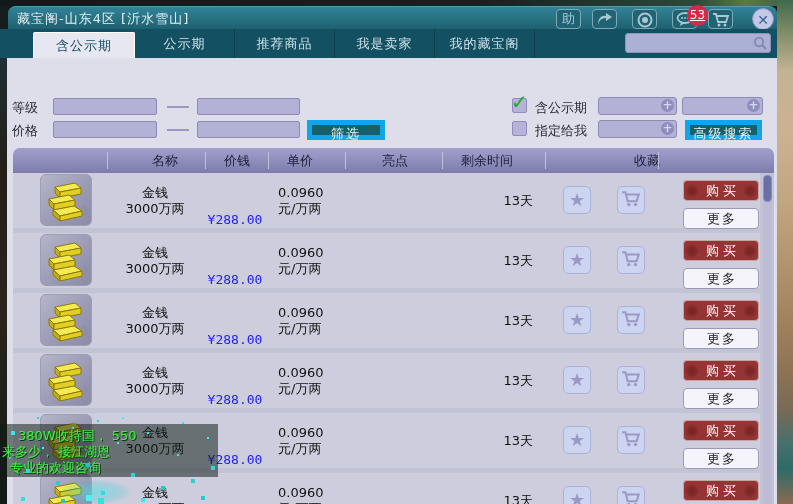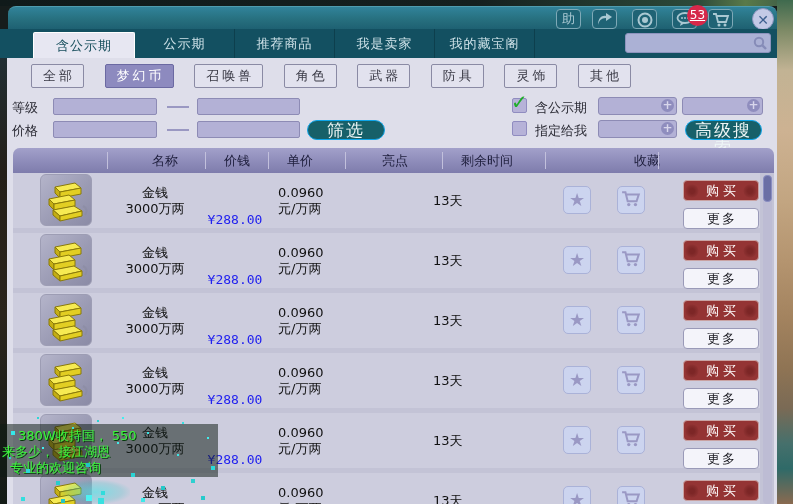--- a/index.html
+++ b/index.html
@@ -47,22 +47,22 @@
   .cats{position:absolute;left:24px;top:6px;width:600px;display:flex;justify-content:space-between;}
   .cat{height:24px;min-width:52px;padding:0 8px;background:#e2e2ee;border:1px solid #8a8aa4;
     border-radius:2px;color:#3a3a46;display:flex;align-items:center;justify-content:center;
     letter-spacing:3px;text-indent:3px;font-size:13px;box-sizing:border-box;}
   .cat.selected{background:#8d8abf;border-color:#6b69a2;color:#fff;}
   
   .flabel{position:absolute;color:#2a2a34;font-size:13px;}
   .finput{position:absolute;height:17px;background:#b3b1d6;border:1px solid #8d8bb5;
     border-radius:2px;box-sizing:border-box;}
   .dash{position:absolute;height:0;border-top:2px solid #9a98c2;}
-  .teal-btn{position:absolute;height:20px;background:#176069;border:1px solid #0ea5e9;
-    color:#eef6f6;font-size:17px;text-align:center;line-height:18px;border-radius:10px;
+  .teal-btn{position:absolute;height:20px;background:#176069;border:5px solid #0ea5e9;
+    color:#eef6f6;font-size:13px;text-align:center;line-height:18px;border-radius:0;
     letter-spacing:2px;box-sizing:border-box;}
   .checkbox{position:absolute;width:15px;height:15px;background:#b6b2d8;border:1px solid #908cc0;
     border-radius:2px;box-sizing:border-box;}
   .checkbox .mark{position:absolute;left:-2px;top:-9px;color:#1fae2a;font-size:20px;font-weight:bold;}
   .combo{position:absolute;height:18px;background:#b3b1d6;border:1px solid #8d8bb5;
     border-radius:3px;box-sizing:border-box;}
   .plus-circle{position:absolute;right:2px;top:1px;width:13px;height:13px;border-radius:50%;
     background:#8f8dbe;color:#d8d6ec;font-size:12px;line-height:12px;text-align:center;font-weight:bold;}
   
   .table{position:absolute;left:6px;top:90px;width:761px;height:356px;background:#c3c3d6;
@@ -76,21 +76,21 @@
   .row{position:relative;width:747px;height:55px;background:#cdcdde;margin-bottom:5px;}
   .item-icon{position:absolute;left:27px;top:1px;width:52px;height:52px;border-radius:6px;
     background:linear-gradient(135deg,#b4b4ca 0%,#9b9bb4 55%,#8b8ba6 100%);
     border:1px solid #9d9db4;box-sizing:border-box;}
   .cell{position:absolute;top:0;height:55px;display:flex;flex-direction:column;
     justify-content:center;line-height:16px;}
   .c-name{left:77px;width:130px;align-items:center;}
   .c-price{left:162px;width:120px;align-items:center;color:#2121ef;
     font-family:"DejaVu Sans Mono","Liberation Mono",monospace;font-size:13px;justify-content:flex-end;}
   .c-unit{left:265px;width:90px;align-items:flex-start;}
-  .c-time{left:420px;width:100px;align-items:flex-start;}
+  .c-time{left:420px;width:100px;align-items:flex-end;}
   .mini-btn{position:absolute;top:13px;width:28px;height:28px;border-radius:5px;
     background:#ccd4ef;border:1px solid #aab2d8;box-sizing:border-box;
     display:flex;align-items:center;justify-content:center;color:#9a98c4;}
   .b-star{left:550px;font-size:18px;line-height:1;}
   .b-cart{left:604px;}
   .buy-btn{position:absolute;left:670px;top:7px;width:76px;height:21px;border-radius:4px;
     background:#943434;border:1px solid #c9a2a2;box-sizing:border-box;color:#fff;
     text-align:center;line-height:19px;font-size:13px;letter-spacing:4px;text-indent:4px;overflow:hidden;}
   .buy-btn::before,.buy-btn::after{content:"";position:absolute;top:3px;width:14px;height:14px;
     border-radius:50%;background:radial-gradient(circle at 50% 50%,#7c2626 25%,#8c3030 60%,transparent 70%);}
@@ -122,20 +122,21 @@
     background:radial-gradient(ellipse at center,rgba(60,230,230,.55) 0%,rgba(40,200,200,.2) 55%,transparent 75%);}
 </style>
 </head>
 <body>
 
 <div class="strip-top"></div>
 <div class="strip-left"></div>
 <div class="strip-right"></div>
 
 <div class="titlebar">
+  <span class="title-text">藏宝阁-山东4区 [沂水雪山]</span>
   <div class="tb-btn" style="left:548px;">助</div>
   <div class="tb-btn" style="left:584px;">
     <span><svg width="16" height="14" viewBox="0 0 16 14">
           <path d="M9 1 L15 5 L9 9 L9 6 C4 6 2 9 1 13 C1 6 5 3 9 4 Z" fill="#a9c8d2"></path>
         </svg></span>
   </div>
   <div class="tb-btn" style="left:624px;">
     <span><svg width="16" height="16" viewBox="0 0 16 16">
           <circle cx="8" cy="8" r="6.5" fill="none" stroke="#a9c8d2" stroke-width="2"></circle>
           <circle cx="8" cy="8" r="3" fill="#a9c8d2"></circle>
@@ -186,46 +187,20 @@
   <div class="search-box">
     <span class="mag"><svg width="14" height="14" viewBox="0 0 14 14">
           <circle cx="6" cy="6" r="4.2" fill="none" stroke="#868cb8" stroke-width="2"></circle>
           <line x1="9.2" y1="9.2" x2="13" y2="13" stroke="#868cb8" stroke-width="2.4"></line>
         </svg></span>
   </div>
 </div>
 
 <div class="main">
 
-  <div class="cats" id="cats-host">
-      <div class="cat">
-        <span>全部</span>
-      </div>
-      <div class="cat selected">
-        <span>梦幻币</span>
-      </div>
-      <div class="cat">
-        <span>召唤兽</span>
-      </div>
-      <div class="cat">
-        <span>角色</span>
-      </div>
-      <div class="cat">
-        <span>武器</span>
-      </div>
-      <div class="cat">
-        <span>防具</span>
-      </div>
-      <div class="cat">
-        <span>灵饰</span>
-      </div>
-      <div class="cat">
-        <span>其他</span>
-      </div>
-    </div>
 
   <span class="flabel" style="left:5px;top:41px;">等级</span>
   <div class="finput" style="left:46px;top:40px;width:104px;"></div>
   <div class="dash" style="left:160px;top:48px;width:22px;"></div>
   <div class="finput" style="left:190px;top:40px;width:103px;"></div>
 
   <span class="flabel" style="left:5px;top:64px;">价格</span>
   <div class="finput" style="left:46px;top:63px;width:104px;"></div>
   <div class="dash" style="left:160px;top:71px;width:22px;"></div>
   <div class="finput" style="left:190px;top:63px;width:103px;"></div>

